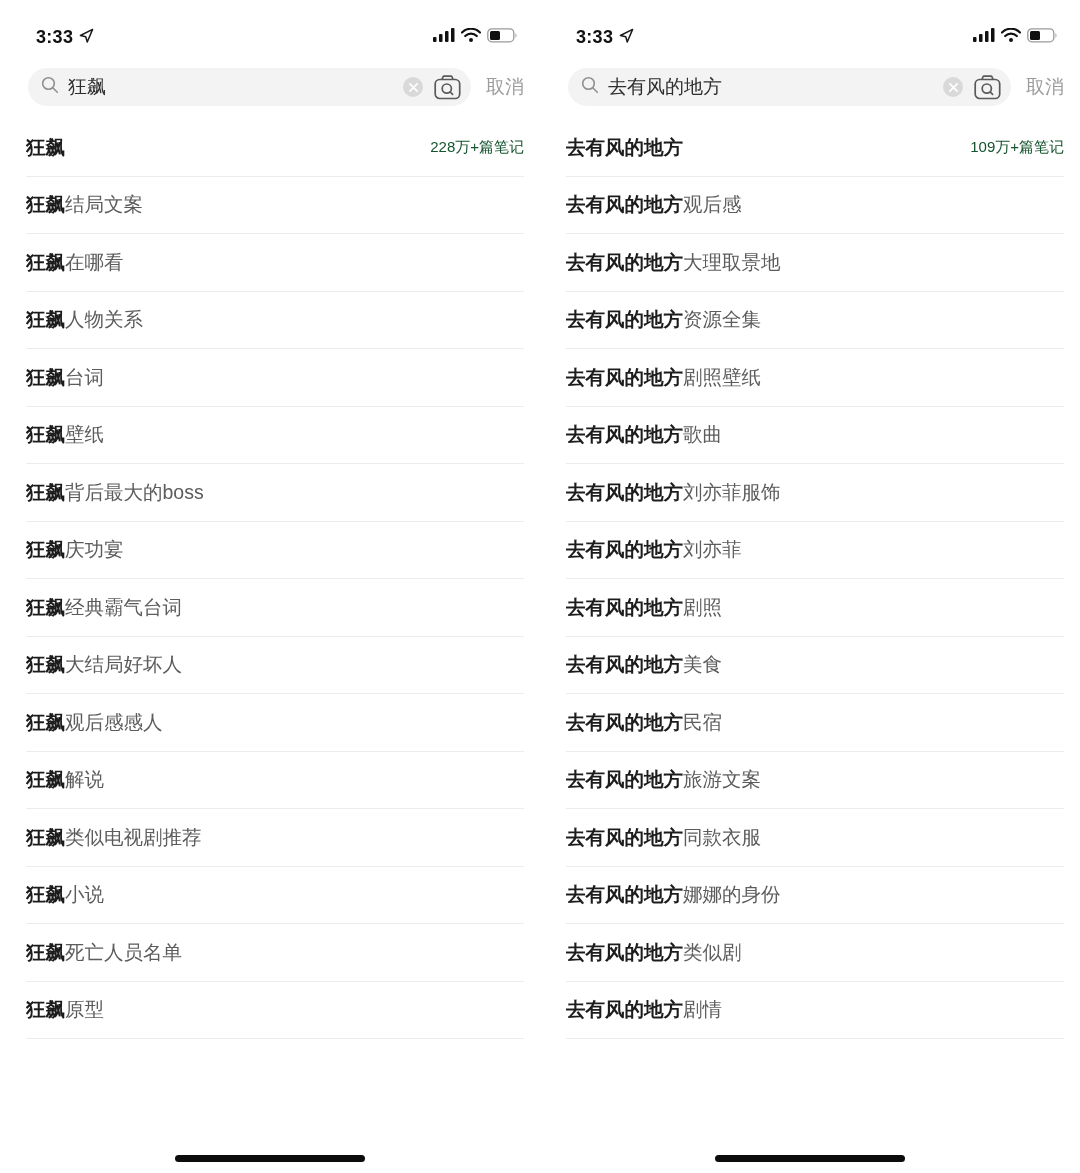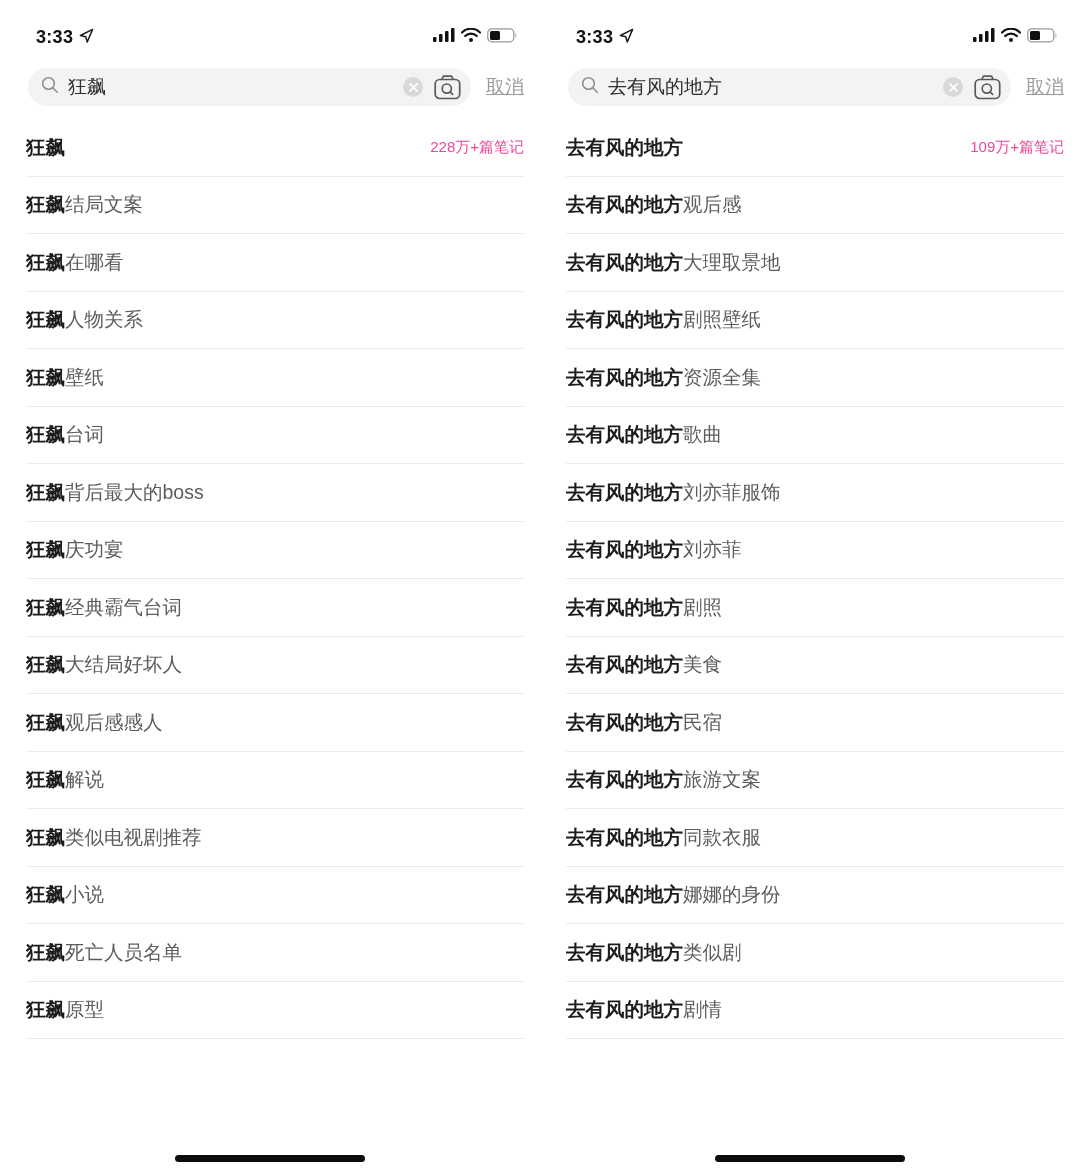--- a/index.html
+++ b/index.html
@@ -19,29 +19,29 @@
   .search-row{display:flex;align-items:center;margin:16px 16px 0 28px;}
   .search-pill{flex:1;height:38px;background:#f3f3f3;border-radius:19px;display:flex;
                align-items:center;padding:0 10px 0 13px;box-sizing:border-box;}
   .search-query{flex:1;margin-left:9px;font-size:19px;color:#2e2e2e;white-space:nowrap;
                 overflow:hidden;background:transparent;border:none;outline:none;padding:0;
                 font-family:inherit;}
   .clear-btn{width:20px;height:20px;border-radius:50%;background:#d9d9d9;display:flex;
              align-items:center;justify-content:center;flex:none;}
   .clear-btn svg{display:block;}
   .camera-btn{margin-left:11px;flex:none;display:flex;align-items:center;}
-  .cancel{margin-left:15px;font-size:19px;color:#9c9c9c;flex:none;text-decoration:underline;}
+  .cancel{margin-left:15px;font-size:19px;color:#9c9c9c;flex:none;}
 
   
   .list{margin:13px 16px 0 26px;}
   .row{height:57.5px;display:flex;align-items:center;justify-content:space-between;
        border-bottom:1px solid #ececec;box-sizing:border-box;}
   .kw{font-size:19.5px;color:#5c5c5c;white-space:nowrap;overflow:hidden;}
   .kw b{color:#1c1c1c;font-weight:700;}
-  .count{font-size:15px;color:#ec4899;flex:none;margin-left:10px;}
+  .count{font-size:15px;color:#14532d;flex:none;margin-left:10px;}
 
   .home-indicator{position:absolute;left:50%;bottom:11px;transform:translateX(-50%);
                   width:190px;height:7px;border-radius:4px;background:#0c0c0c;}
 </style>
 </head>
 <body>
 
 <div class="screen">
 
   <div class="panel">
@@ -115,24 +115,24 @@
         <div class="row">
           <span class="kw"><b>狂飙</b><span>结局文案</span></span>
         </div>
         <div class="row">
           <span class="kw"><b>狂飙</b><span>在哪看</span></span>
         </div>
         <div class="row">
           <span class="kw"><b>狂飙</b><span>人物关系</span></span>
         </div>
         <div class="row">
+          <span class="kw"><b>狂飙</b><span>台词</span></span>
+        </div>
+        <div class="row">
           <span class="kw"><b>狂飙</b><span>壁纸</span></span>
-        </div>
-        <div class="row">
-          <span class="kw"><b>狂飙</b><span>台词</span></span>
         </div>
         <div class="row">
           <span class="kw"><b>狂飙</b><span>背后最大的boss</span></span>
         </div>
         <div class="row">
           <span class="kw"><b>狂飙</b><span>庆功宴</span></span>
         </div>
         <div class="row">
           <span class="kw"><b>狂飙</b><span>经典霸气台词</span></span>
         </div>
@@ -230,24 +230,24 @@
           <span class="kw"><b>去有风的地方</b></span>
           <span class="count">109万+篇笔记</span>
         </div>
         <div class="row">
           <span class="kw"><b>去有风的地方</b><span>观后感</span></span>
         </div>
         <div class="row">
           <span class="kw"><b>去有风的地方</b><span>大理取景地</span></span>
         </div>
         <div class="row">
+          <span class="kw"><b>去有风的地方</b><span>资源全集</span></span>
+        </div>
+        <div class="row">
           <span class="kw"><b>去有风的地方</b><span>剧照壁纸</span></span>
-        </div>
-        <div class="row">
-          <span class="kw"><b>去有风的地方</b><span>资源全集</span></span>
         </div>
         <div class="row">
           <span class="kw"><b>去有风的地方</b><span>歌曲</span></span>
         </div>
         <div class="row">
           <span class="kw"><b>去有风的地方</b><span>刘亦菲服饰</span></span>
         </div>
         <div class="row">
           <span class="kw"><b>去有风的地方</b><span>刘亦菲</span></span>
         </div>

